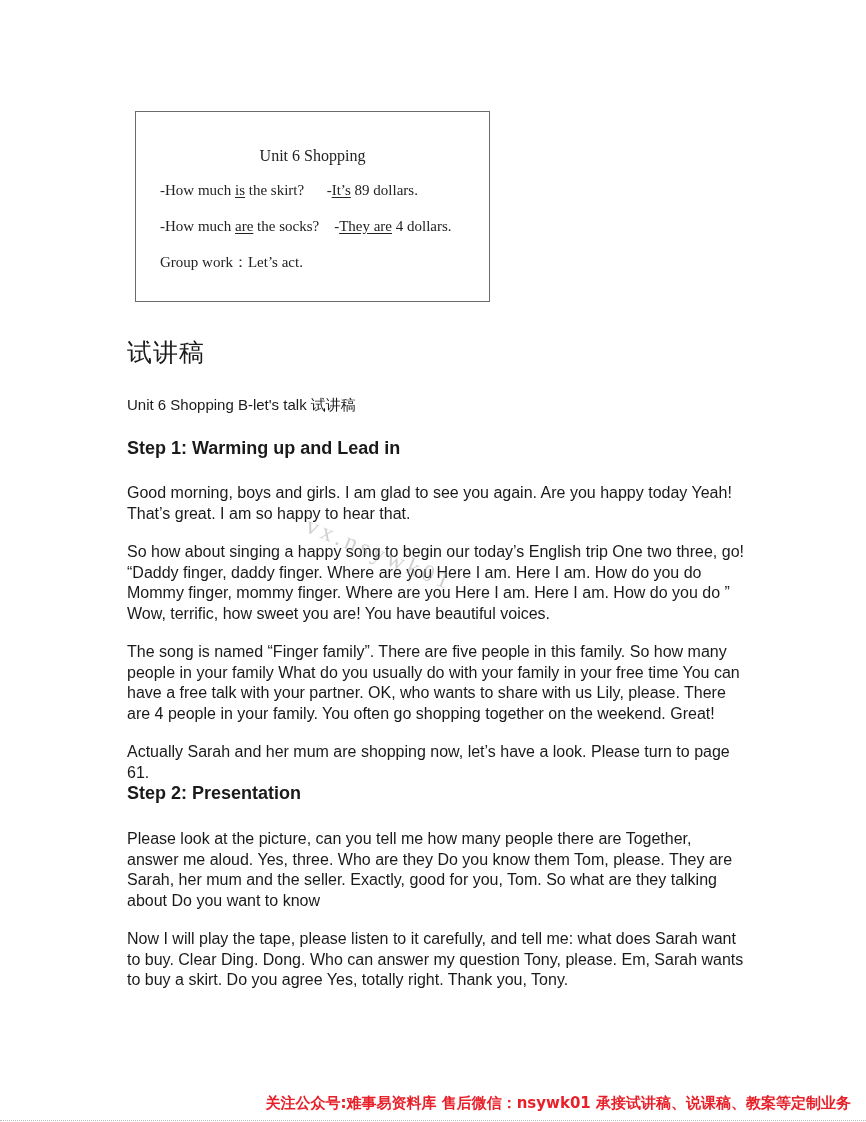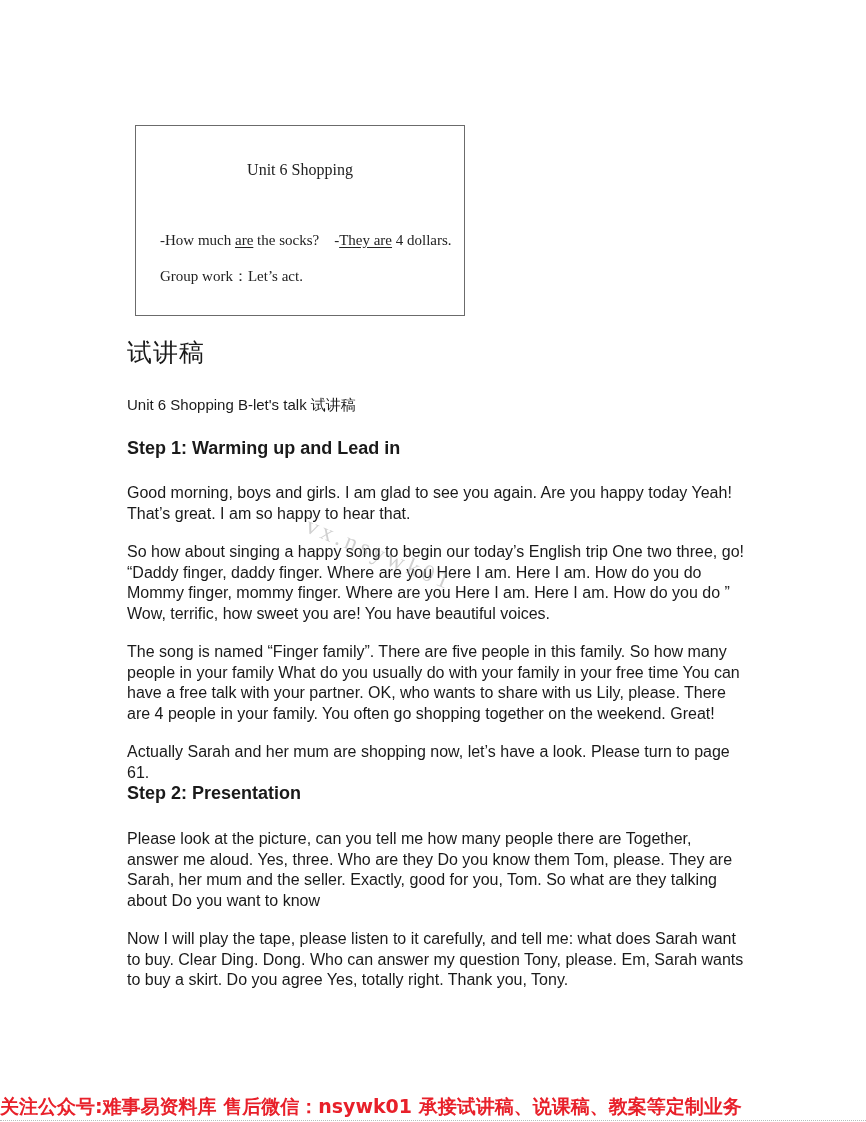--- a/index.html
+++ b/index.html
@@ -1,51 +1,52 @@
 <!DOCTYPE html>
 <html><head>
 <meta charset="utf-8">
 <style>
   html, body { margin: 0; padding: 0; }
   body {
     width: 866px; height: 1122px; background: #ffffff; position: relative; overflow: hidden;
     font-family: "Liberation Sans", "DejaVu Sans", sans-serif; color: #1a1a1a;
   }
   .board {
-    position: absolute; left: 135px; top: 125px; width: 330px; height: 191px;
+    position: absolute; left: 135px; top: 111px; width: 355px; height: 191px;
     border: 1px solid #6b6b6b; box-sizing: border-box;
     font-family: "Liberation Serif", "DejaVu Serif", serif; font-size: 15px; color: #222;
   }
   .board .title { position: absolute; left: 0; right: 0; top: 35px; text-align: center; font-size: 16px; }
   .board .line { position: absolute; left: 24px; white-space: pre; }
   .board .l1 { top: 70px; }
   .board .l2 { top: 106px; }
   .board .l3 { top: 141px; }
   .u { text-decoration: underline; text-underline-offset: 2px; }
   .doc-heading { position: absolute; left: 127px; top: 336px; font-size: 25px; font-weight: normal; margin: 0;
     font-family: "DejaVu Sans", sans-serif; letter-spacing: 1px; }
   .subtitle { position: absolute; left: 127px; top: 396px; font-size: 15px; }
   .step { position: absolute; left: 127px; font-size: 18px; font-weight: bold; margin: 0; }
   .para { position: absolute; left: 127px; width: 620px; font-size: 16px; line-height: 20.5px; margin: 0; }
   .watermark {
     position: absolute; left: 312px; top: 512px; font-family: "Liberation Serif", serif; font-size: 24px;
     color: rgba(150,150,150,0.45); transform: rotate(22deg); transform-origin: left top; letter-spacing: 4px; pointer-events: none;
   }
   .footer {
-    position: absolute; left: 0; right: 15px; top: 1094px; height: 28px; text-align: left;
-    font-family: "DejaVu Sans", sans-serif; font-weight: bold; font-size: 19px; color: #e8202a; white-space: nowrap;
+    position: absolute; left: 0; right: 15px; top: 1094px; height: 28px; text-align: right;
+    font-family: "DejaVu Sans", sans-serif; font-weight: bold; font-size: 15px; color: #e8202a; white-space: nowrap;
     letter-spacing: 0px;
   }
   .footer-rule { position: absolute; left: 0; right: 0; top: 1120px; height: 1px; border-top: 1px dotted #bbb; }
 </style>
 </head>
 <body>
 
 <div class="board">
   <div class="title">Unit 6 Shopping</div>
+  <div class="line l1"><span>-How much </span><span class="u">is</span><span> the skirt?</span><span>      </span><span>-</span><span class="u">It’s</span><span> 89 dollars.</span></div>
   <div class="line l2"><span>-How much </span><span class="u">are</span><span> the socks?</span><span>    </span><span>-</span><span class="u">They are</span><span> 4 dollars.</span></div>
   <div class="line l3">Group work：Let’s act.</div>
 </div>
 
 <h1 class="doc-heading">试讲稿</h1>
 <div class="subtitle">Unit 6 Shopping B-let's talk 试讲稿</div>
 
 <h2 class="step" style="top:438px">Step 1: Warming up and Lead in</h2>
 <p class="para" style="top:483px">Good morning, boys and girls. I am glad to see you again. Are you happy today Yeah! That’s great. I am so happy to hear that.</p>
 <p class="para" style="top:542px">So how about singing a happy song to begin our today’s English trip One two three, go! “Daddy finger, daddy finger. Where are you Here I am. Here I am. How do you do Mommy finger, mommy finger. Where are you Here I am. Here I am. How do you do ” Wow, terrific, how sweet you are! You have beautiful voices.</p>

